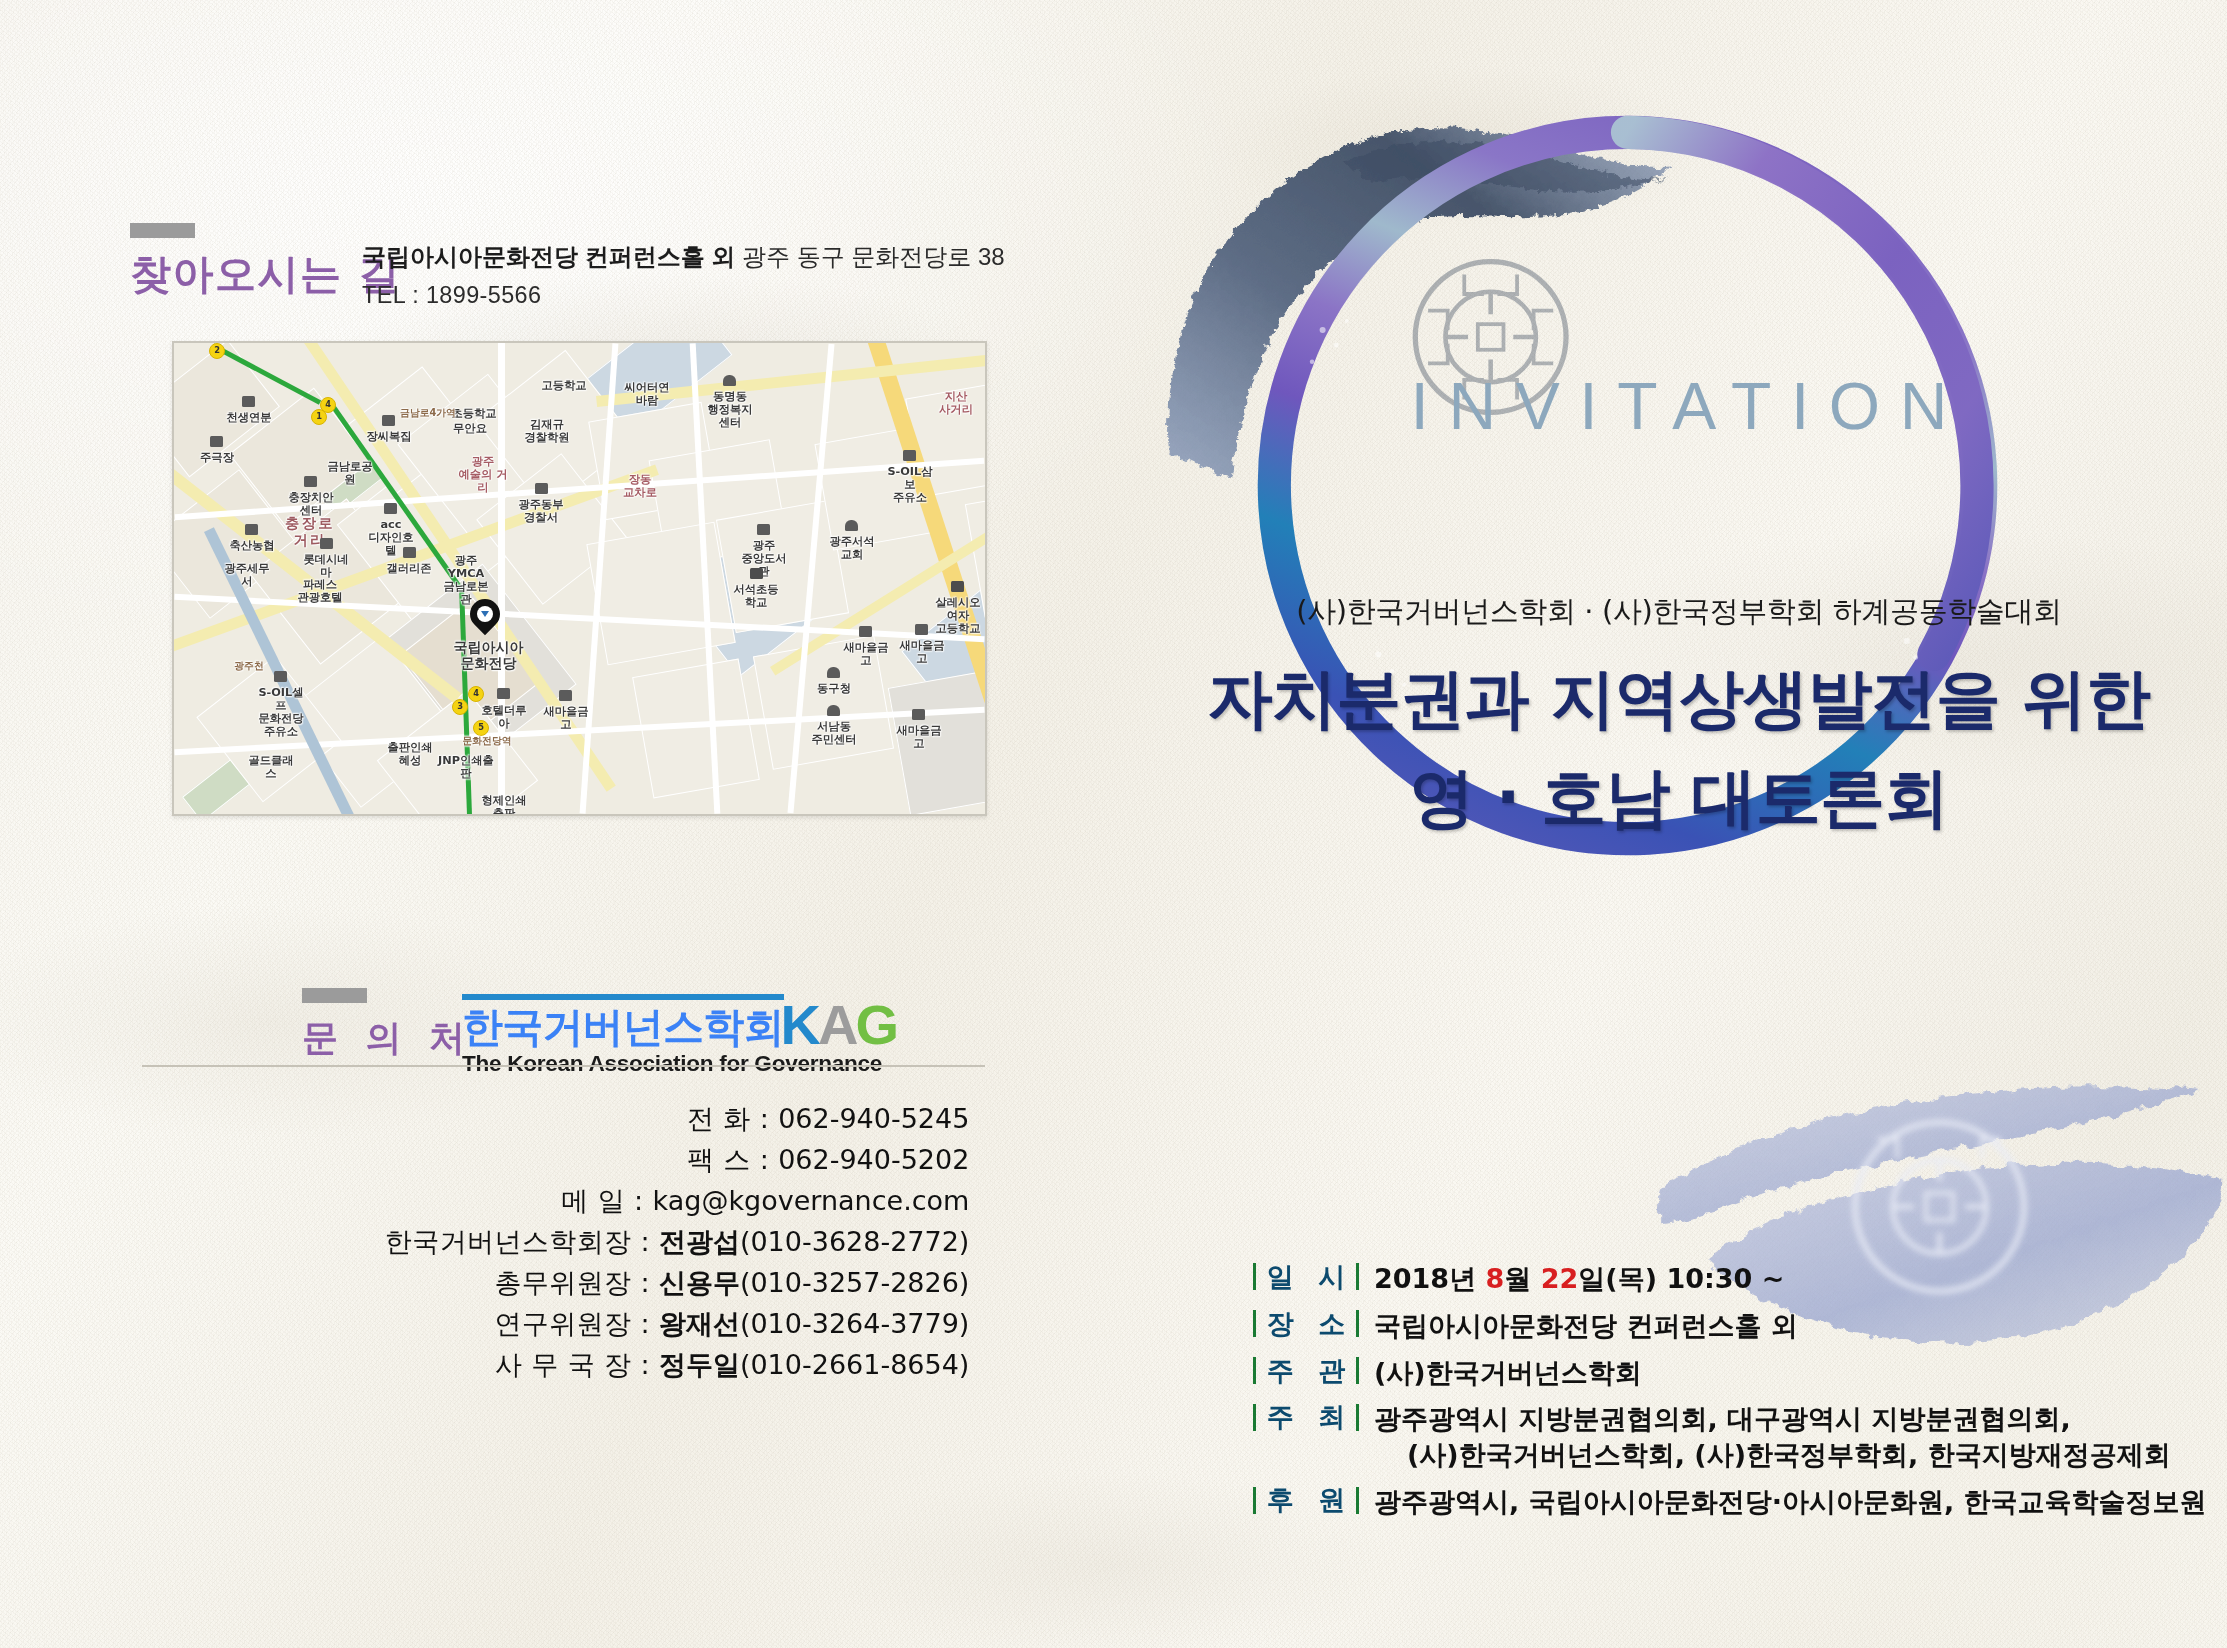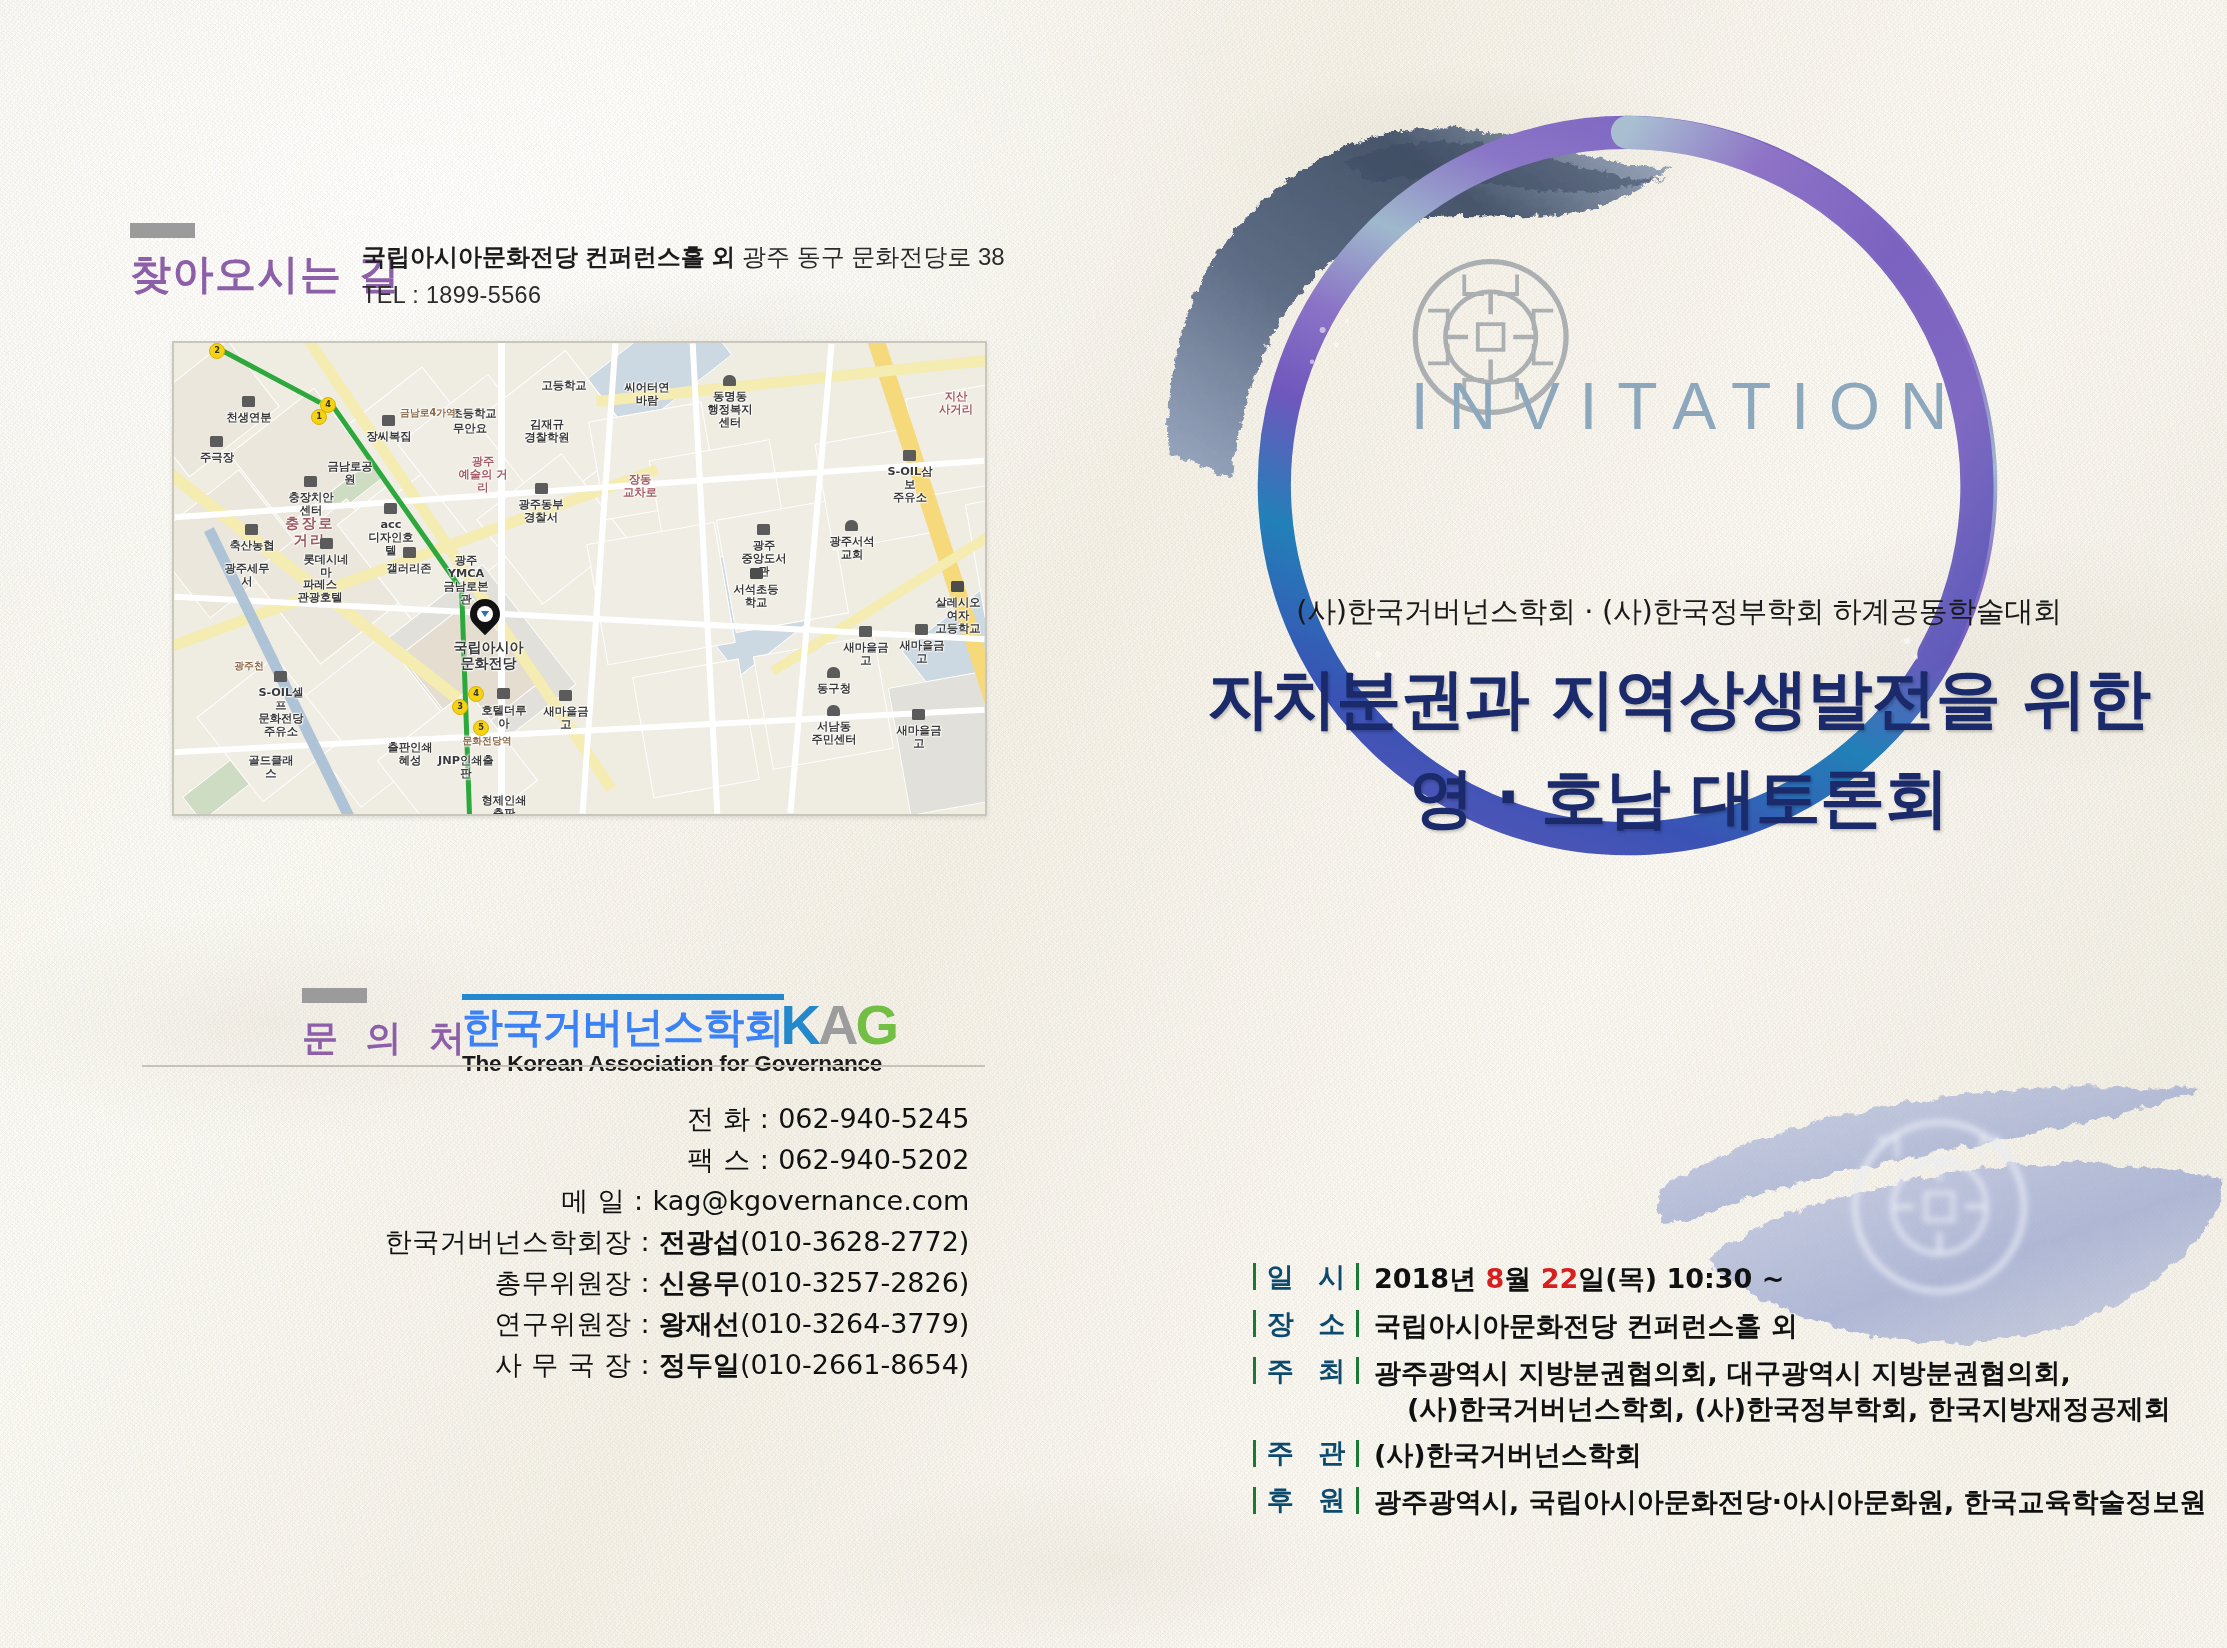--- a/index.html
+++ b/index.html
@@ -572,26 +572,26 @@
     <div id="event-info">
         <div class="info-row">
           <div class="info-label">일 시</div>
           <div class="info-value"><span>2018년 </span><span class="accent">8</span><span>월 </span><span class="accent">22</span><span>일(목) 10:30 ~</span></div>
         </div>
         <div class="info-row">
           <div class="info-label">장 소</div>
           <div class="info-value"><span>국립아시아문화전당 컨퍼런스홀 외</span></div>
         </div>
         <div class="info-row">
+          <div class="info-label">주 관</div>
+          <div class="info-value"><span>(사)한국거버넌스학회</span></div>
+        </div>
+        <div class="info-row">
           <div class="info-label">주 최</div>
           <div class="info-value"><span>광주광역시 지방분권협의회, 대구광역시 지방분권협의회,</span><span class="l2">(사)한국거버넌스학회, (사)한국정부학회, 한국지방재정공제회</span></div>
-        </div>
-        <div class="info-row">
-          <div class="info-label">주 관</div>
-          <div class="info-value"><span>(사)한국거버넌스학회</span></div>
         </div>
         <div class="info-row">
           <div class="info-label">후 원</div>
           <div class="info-value"><span>광주광역시, 국립아시아문화전당·아시아문화원, 한국교육학술정보원</span></div>
         </div>
       </div>
   </div>
 
 </div>
 

